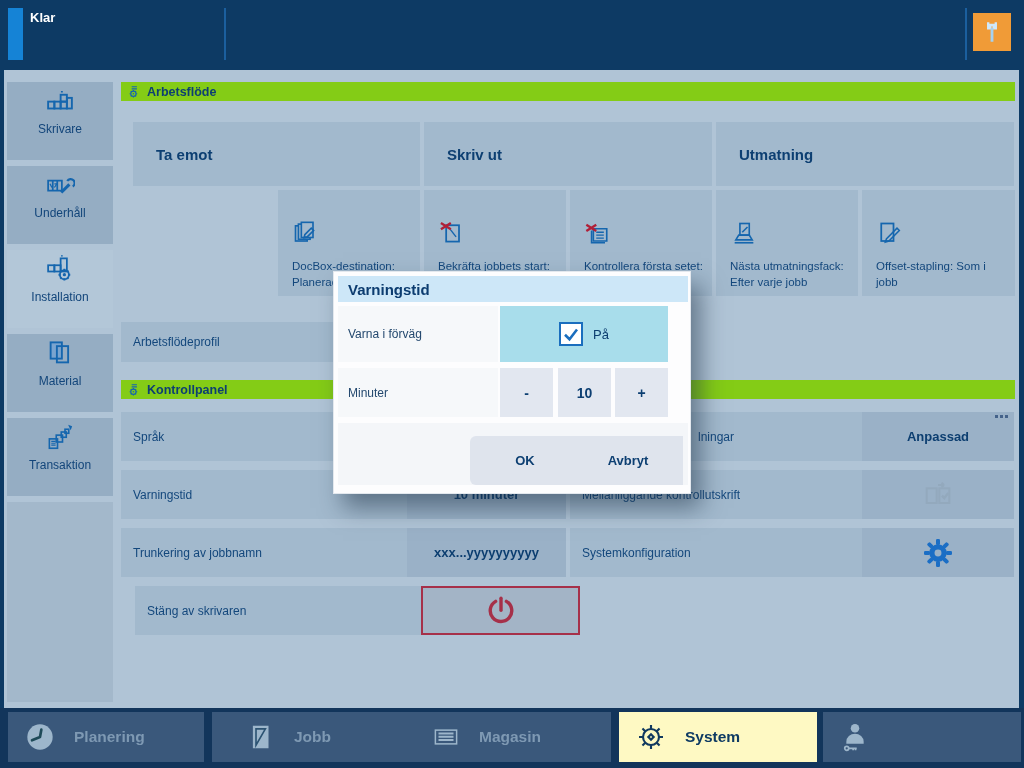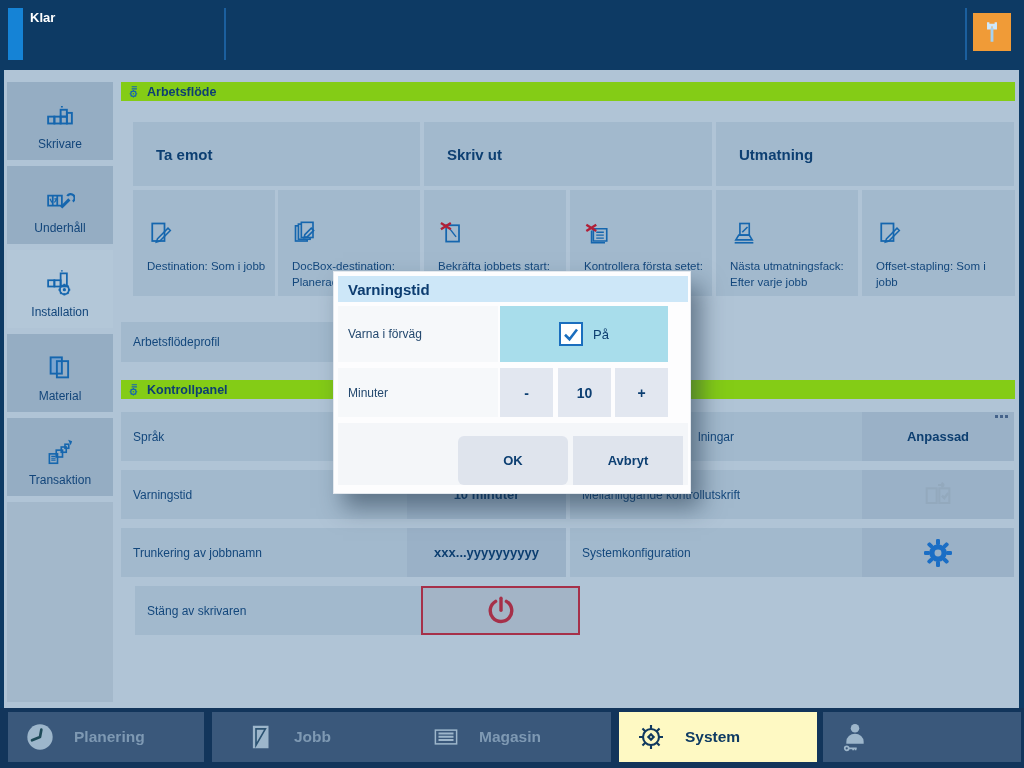--- a/index.html
+++ b/index.html
@@ -11,21 +11,21 @@
   }
   .abs{position:absolute;}
   
   .topbar{left:0;top:0;width:1024px;height:68px;background:#0d3a64;}
   .accent{left:8px;top:8px;width:15px;height:52px;background:#1583d6;}
   .status{left:30px;top:10px;color:#ffffff;font-size:13px;font-weight:bold;}
   .tdiv{top:8px;width:2px;height:52px;background:#1b5f9e;}
   .wrenchbtn{left:973px;top:13px;width:38px;height:38px;background:#f09b37;display:flex;align-items:center;justify-content:center;cursor:pointer;}
   
   .middle{left:4px;top:70px;width:1015px;height:638px;background:#b0c4d6;}
-  .sideitem{left:3px;width:106px;height:78px;background:#95adc3;display:flex;flex-direction:column;align-items:center;justify-content:flex-end;padding-bottom:9px;box-sizing:border-box;cursor:pointer;}
+  .sideitem{left:3px;width:106px;height:78px;background:#95adc3;display:flex;flex-direction:column;align-items:center;justify-content:flex-end;padding-bottom:24px;box-sizing:border-box;cursor:pointer;}
   .sideitem.sel{background:#b3c7d8;}
   .sideitem .lbl{color:#12457a;font-size:12px;margin-top:6px;}
   .siderest{left:3px;top:432px;width:106px;height:200px;background:#a3b8cb;}
   .secthdr{left:117px;width:894px;height:19px;background:#84cc16;display:flex;align-items:center;gap:6px;padding-left:6px;box-sizing:border-box;}
   .secthdr span.t{color:#0d3f72;font-size:12.5px;font-weight:bold;}
   .group{top:52px;height:64px;background:#a2b9cd;display:flex;align-items:center;padding-left:23px;box-sizing:border-box;color:#0d3f72;font-size:15px;font-weight:bold;}
   .tile{top:120px;height:106px;background:#a2b9cd;cursor:pointer;}
   .tile .cap{position:absolute;left:14px;top:68px;right:8px;color:#13477c;font-size:11.5px;line-height:1.4;}
   .tile .ticon{position:absolute;left:14px;top:30px;}
   .rowtile{background:#a2b9cd;height:49px;cursor:pointer;}
@@ -153,29 +153,20 @@
         <circle cx="11" cy="15" r="1.4" fill="#1566ae"></circle>
       </svg>
     </span>
     <span class="t">Arbetsflöde</span>
   </div>
 
   <div class="abs group" style="left:129px;width:287px;">Ta emot</div>
   <div class="abs group" style="left:420px;width:288px;">Skriv ut</div>
   <div class="abs group" style="left:712px;width:298px;">Utmatning</div>
 
-  <div class="abs tile" style="left:129px;width:142px;">
-    <span class="ticon">
-      <svg viewBox="0 0 24 24" width="28" height="28">
-        <rect x="4.5" y="3" width="10.5" height="15" fill="none" stroke="#1566ae" stroke-width="1.5"></rect>
-        <path d="M9 16 L18 7 l2 2 L11 18 l-3 1 z" fill="none" stroke="#1566ae" stroke-width="1.3"></path>
-      </svg>
-    </span>
-    <span class="cap">Destination: Som i jobb</span>
-  </div>
   <div class="abs tile" style="left:274px;width:142px;">
     <span class="ticon">
       <svg viewBox="0 0 24 24" width="28" height="28">
         <g fill="none" stroke="#1566ae" stroke-width="1.4">
           <rect x="3" y="5" width="10" height="13"></rect>
           <rect x="5.5" y="3.5" width="10" height="13" fill="#a2b9cd"></rect>
           <rect x="8" y="2" width="10" height="13" fill="#a2b9cd"></rect>
           <path d="M11 12.5 l5.5-5.5 2 2 L13 14.5 l-2.6.6 z"></path>
         </g>
       </svg>
@@ -339,21 +330,21 @@
     </span>
     <span style="color:#0c3e70;font-size:13px;font-weight:normal;">På</span>
   </div>
 
   <div class="abs dlg-lblcell" style="top:96px;height:49px;">Minuter</div>
   <div class="abs stepcell" style="left:166px;width:53px;">-</div>
   <div class="abs stepcell" style="left:224px;width:53px;">10</div>
   <div class="abs stepcell" style="left:281px;width:53px;">+</div>
 
   <div class="abs dlg-btnrow"></div>
-  <div class="abs dlg-btn" style="left:124px;border-radius:6px;">OK</div>
+  <div class="abs dlg-btn" style="left:136px;border-radius:6px;">OK</div>
   <div class="abs dlg-btn" style="left:239px;">Avbryt</div>
 </div>
 
 <div class="abs bottombar">
   <div class="abs tab" style="left:8px;width:196px;">
     <span>
       <svg viewBox="0 0 24 24" width="32" height="32">
         <circle cx="12" cy="12" r="9.5" fill="#9db6cb"></circle>
         <path d="M12 12 L13 6.5 M12 12 L6 14.5" stroke="#1e4a58" stroke-width="2" stroke-linecap="round" fill="none"></path>
       </svg>

